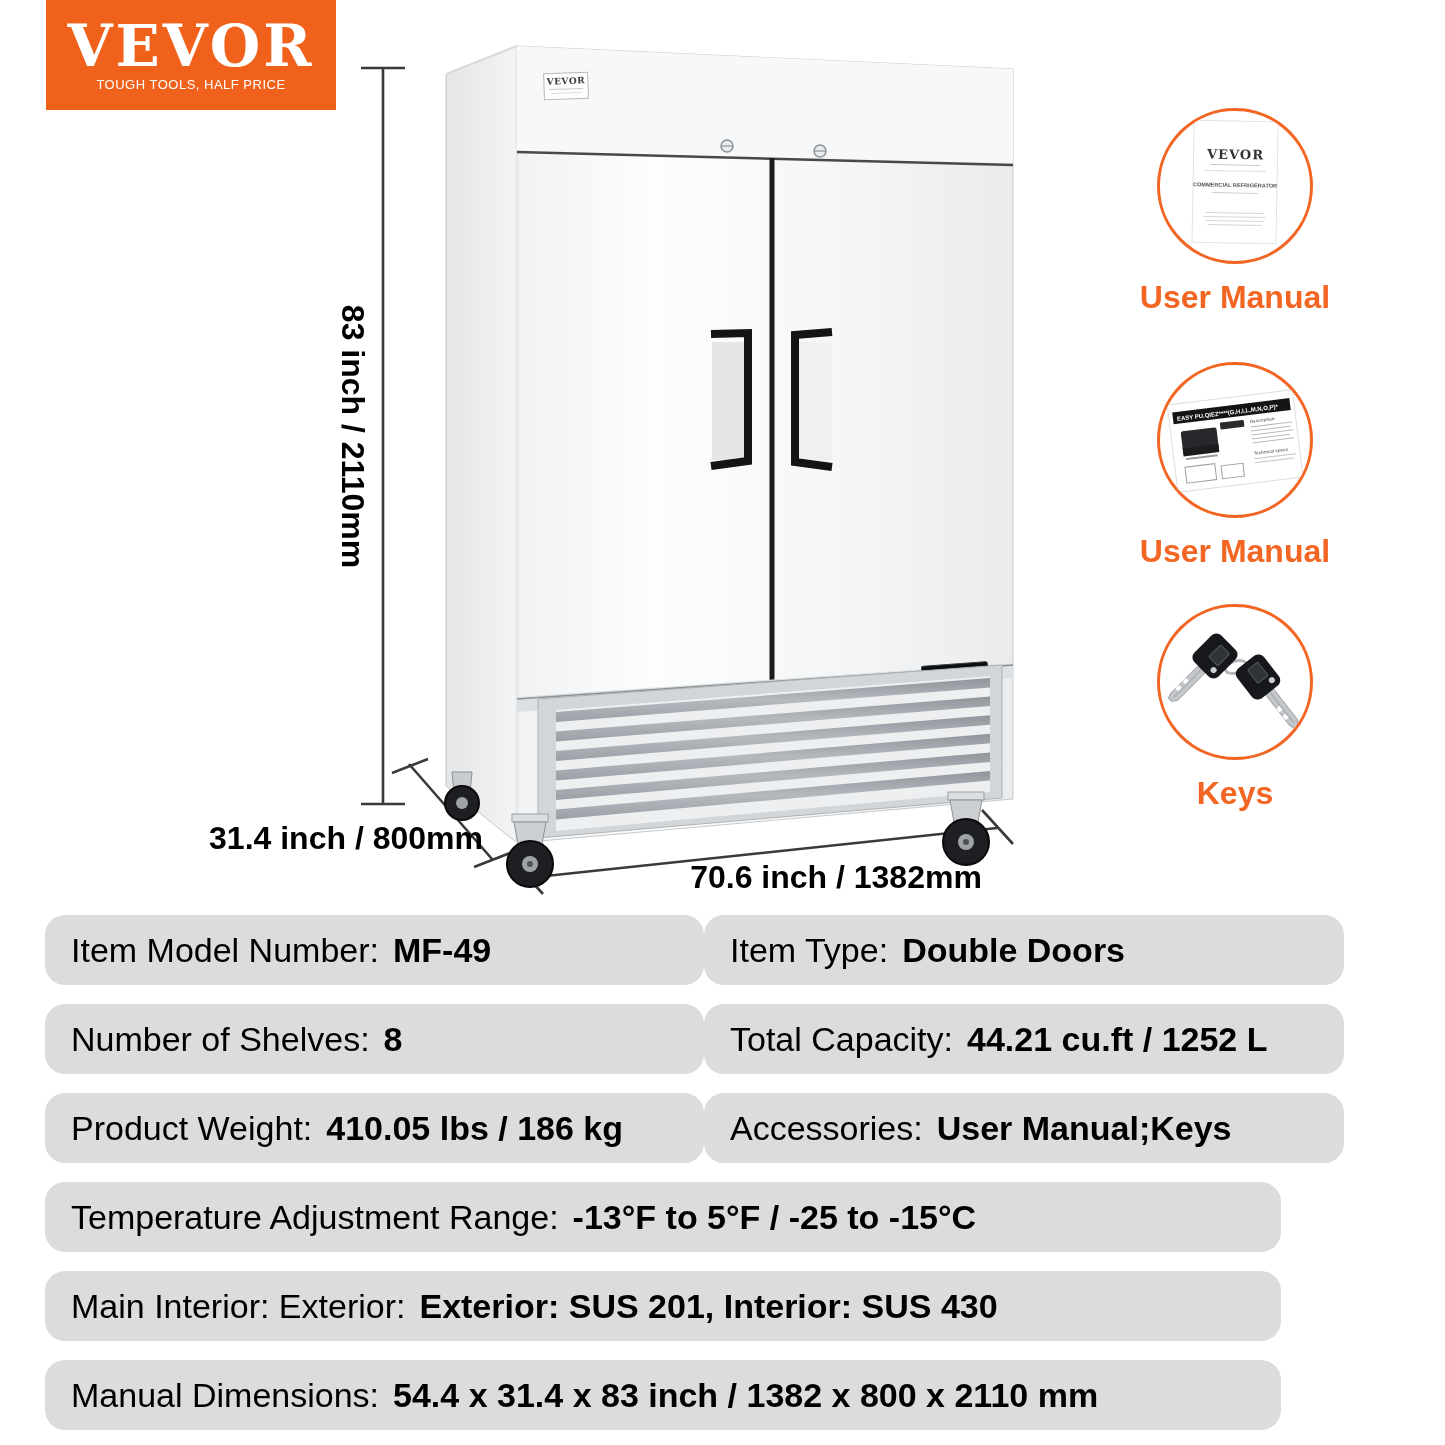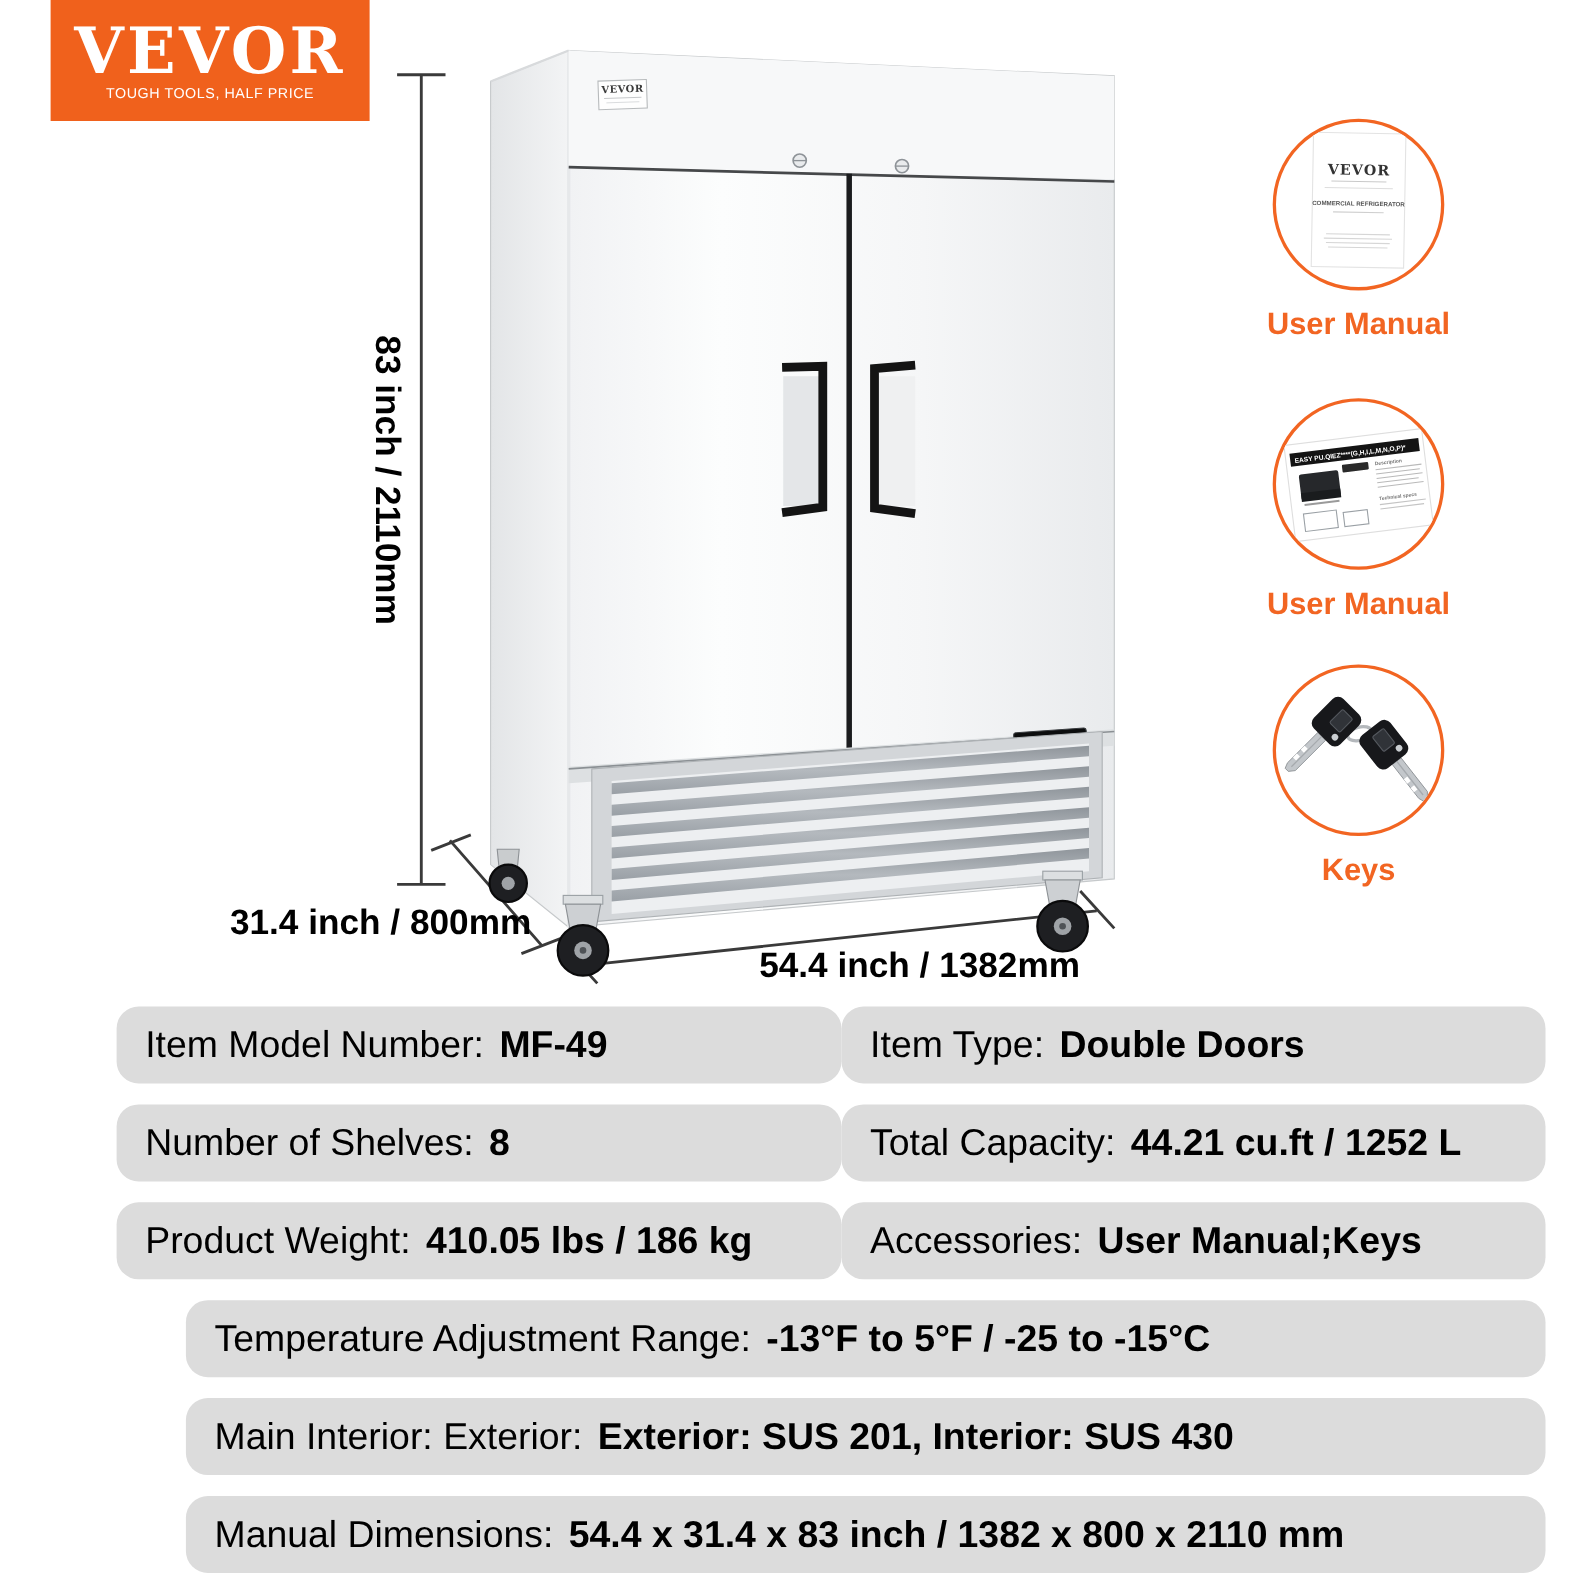--- a/index.html
+++ b/index.html
@@ -20,25 +20,25 @@
   .dim{position:absolute;font-weight:bold;text-align:center;font-size:32px;white-space:nowrap}
   .dim-h{left:187px;top:418px;width:330px;transform:rotate(90deg)}
   .dim-d{left:166px;top:820px;width:360px}
   .dim-w{left:626px;top:859px;width:420px}
 
   
   .acc{position:absolute;left:1105px;width:260px;display:flex;flex-direction:column;align-items:center}
   .acc1{top:108px}.acc2{top:362px}.acc3{top:604px}
   .circle{width:150px;height:150px;border:3px solid #F26522;border-radius:50%;background:#fff;
           display:flex;align-items:center;justify-content:center;overflow:hidden}
-  .acc-label{margin-top:15px;color:#F26522;font-size:28px;font-weight:bold;white-space:nowrap}
+  .acc-label{margin-top:15px;color:#F26522;font-size:32px;font-weight:bold;white-space:nowrap}
 
   
   .specs{position:absolute;left:45px;top:915px;width:1360px;display:flex;flex-direction:column;gap:19px}
-  .srow{display:flex;justify-content:flex-end}
+  .srow{display:flex;justify-content:flex-start}
   .sbox{background:#DCDCDC;border-radius:20px;height:70px;display:flex;align-items:center;
         padding:0 10px 0 26px;box-sizing:border-box;font-size:34px;white-space:nowrap;overflow:hidden}
   .w-l{width:659px}.w-r{width:640px}.full{width:1236px}
   .lbl{font-weight:normal}
   .val{font-weight:bold;margin-left:14px}
 </style>
 </head>
 <body>
 
 <div class="canvas">
@@ -142,21 +142,21 @@
     </g>
   </svg>
 
   <div class="logo">
     <div class="logo-name">VEVOR</div>
     <div class="logo-tag">TOUGH TOOLS, HALF PRICE</div>
   </div>
 
   <div class="dim dim-h">83 inch / 2110mm</div>
   <div class="dim dim-d">31.4 inch / 800mm</div>
-  <div class="dim dim-w">54.4 inch / 1382mm</div>
+  <div class="dim dim-w">70.6 inch / 1382mm</div>
 
   <div class="acc acc1">
     <div class="circle">
       <svg width="150" height="150" viewBox="0 0 150 150">
         <g transform="rotate(1 75 75)">
           <rect x="33" y="10" width="84" height="122" fill="#ffffff" stroke="#e3e3e3" stroke-width="1"></rect>
           <text x="75" y="48" text-anchor="middle" font-family="DejaVu Serif, serif" font-weight="bold" font-size="13" letter-spacing="1" fill="#333">VEVOR</text>
           <line x1="50" y1="54" x2="100" y2="54" stroke="#c9c9c9" stroke-width="1"></line>
           <line x1="44" y1="60" x2="106" y2="60" stroke="#dddddd" stroke-width="1"></line>
           <text x="75" y="76" text-anchor="middle" font-size="5.6" font-weight="bold" fill="#555">COMMERCIAL REFRIGERATOR</text>

